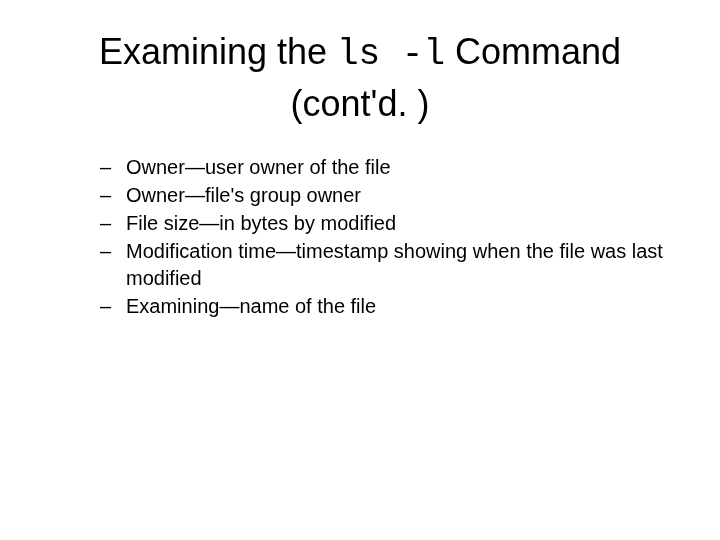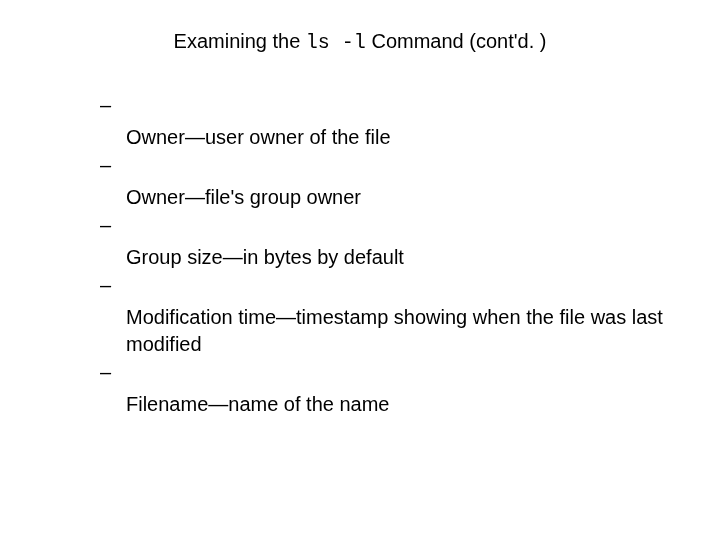--- a/index.html
+++ b/index.html
@@ -10,24 +10,24 @@
   body {
     width: 720px;
     height: 540px;
     background: #ffffff;
     font-family: Arial, Helvetica, sans-serif;
     color: #000000;
     padding: 28px 50px 20px 50px;
   }
   .title {
     text-align: center;
-    font-size: 20px;
+    font-size: 36px;
     font-weight: normal;
     line-height: 1.35;
-    margin-bottom: 36px;
+    margin-bottom: 26px;
   }
   .title .mono {
     font-family: "Courier New", Courier, monospace;
   }
   .list {
     list-style: none;
     font-size: 20px;
     line-height: 1.35;
     padding-left: 50px;
   }
@@ -36,44 +36,43 @@
     align-items: flex-start;
     margin-bottom: 1px;
   }
   .dash {
     flex: 0 0 auto;
     width: 26px;
     text-align: left;
   }
   .item-text {
     flex: 1 1 auto;
-    margin-top: 32px;
   }
 </style>
 </head>
 <body>
 
 <h1 class="title">
   <span>Examining the </span><span class="mono">ls -l</span><span> Command (cont'd. )</span>
 </h1>
 
 <ul class="list">
   <li>
     <span class="dash">–</span>
     <span class="item-text">Owner—user owner of the file</span>
   </li>
   <li>
     <span class="dash">–</span>
     <span class="item-text">Owner—file's group owner</span>
   </li>
   <li>
     <span class="dash">–</span>
-    <span class="item-text">Group size—in bytes by default</span>
+    <span class="item-text">File size—in bytes by modified</span>
   </li>
   <li>
     <span class="dash">–</span>
     <span class="item-text">Modification time—timestamp showing when the file was last modified</span>
   </li>
   <li>
     <span class="dash">–</span>
-    <span class="item-text">Filename—name of the name</span>
+    <span class="item-text">Examining—name of the file</span>
   </li>
 </ul>
 
 </body></html>

